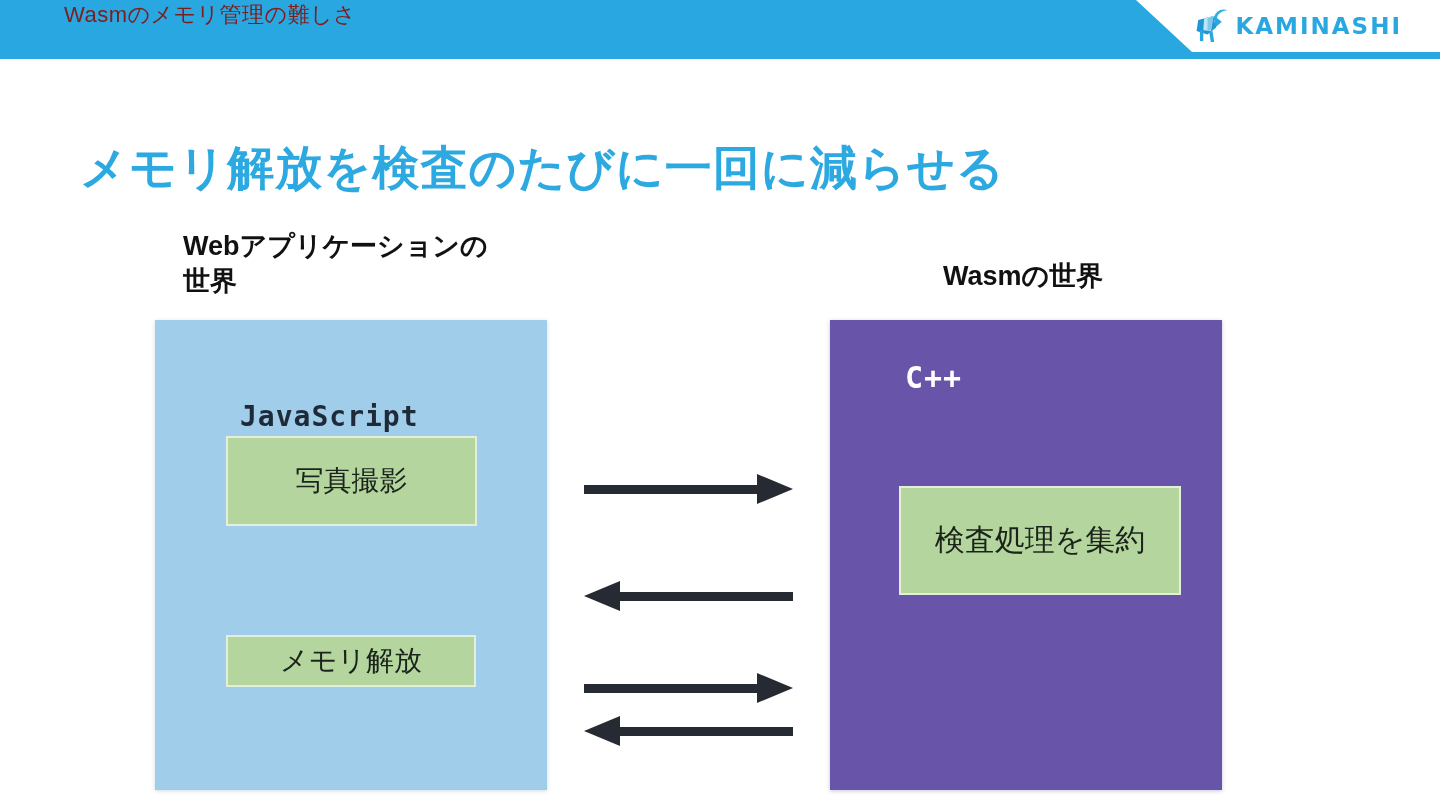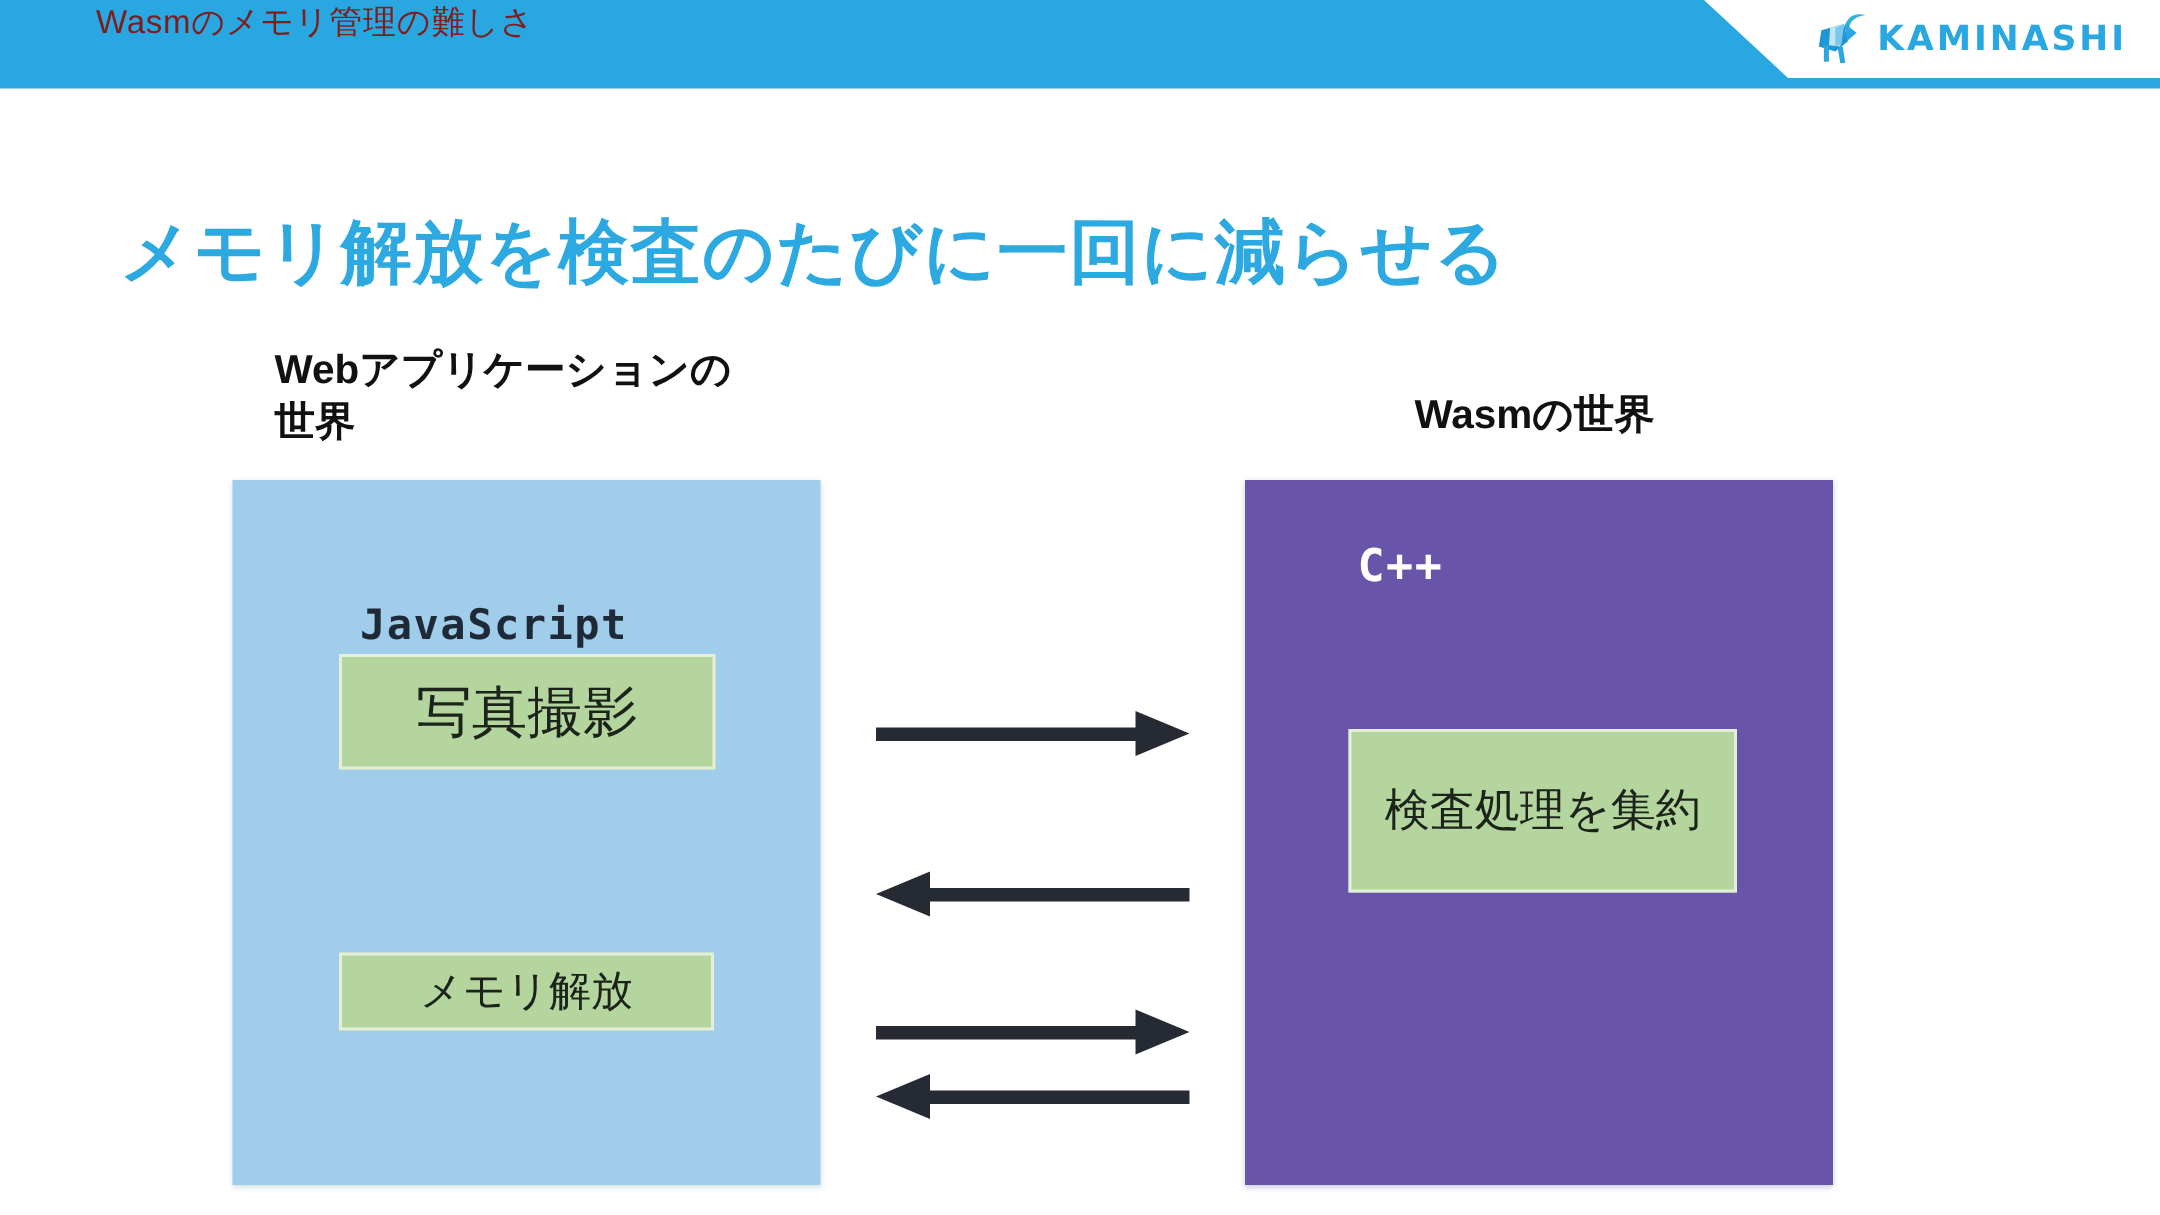--- a/index.html
+++ b/index.html
@@ -21,21 +21,21 @@
     position:absolute; left:64px; top:0;
     font-size:22px; font-weight:500; color:#7f1d1d;
     letter-spacing:0.5px;
   }
   .header-corner {
     position:absolute; top:0; right:0;
     width:312px; height:52px;
     background:#ffffff;
     clip-path:polygon(8px 0, 100% 0, 100% 100%, 64px 100%);
     display:flex; align-items:center; justify-content:flex-end;
-    padding-right:22px;
+    padding-right:38px;
   }
   .logo { display:flex; align-items:center; gap:5px; }
   .logo svg { width:42px; height:42px; }
   .logo-text {
     font-size:23px; font-weight:800; color:#29A7E0;
     letter-spacing:2px;
     font-family:"DejaVu Sans","Liberation Sans",sans-serif;
   }
 
   
@@ -70,23 +70,23 @@
   .world-box.js .box-lang-label   { left:85px; top:56px; font-size:28px; color:#1E2A38;margin-top:24px; }
   .world-box.wasm .box-lang-label { left:75px; top:40px; font-size:30px; color:#ffffff; }
 
   .green-item {
     position:absolute;
     background:#B4D69E;
     border:2px solid #E4EFDA;
     display:flex; align-items:center; justify-content:center;
     color:#1B231B; font-weight:500;
   }
-  .green-item.photo   { left:71px; top:116px; width:251px; height:77px;  font-size:37px; }
+  .green-item.photo   { left:71px; top:116px; width:251px; height:90px;  font-size:28px; }
   .green-item.release { left:71px; top:315px; width:250px; height:52px;  font-size:28px; }
-  .green-item.inspect { left:69px; top:166px; width:259px; height:109px; font-size:30px; }
+  .green-item.inspect { left:69px; top:166px; width:282px; height:109px; font-size:30px; }
 
   
   .arrow {
     position:absolute; left:584px;
     width:209px; height:30px;
   }
   .arrow .shaft {
     position:absolute; top:10.5px; height:9px;
     background:#262B33;
   }

